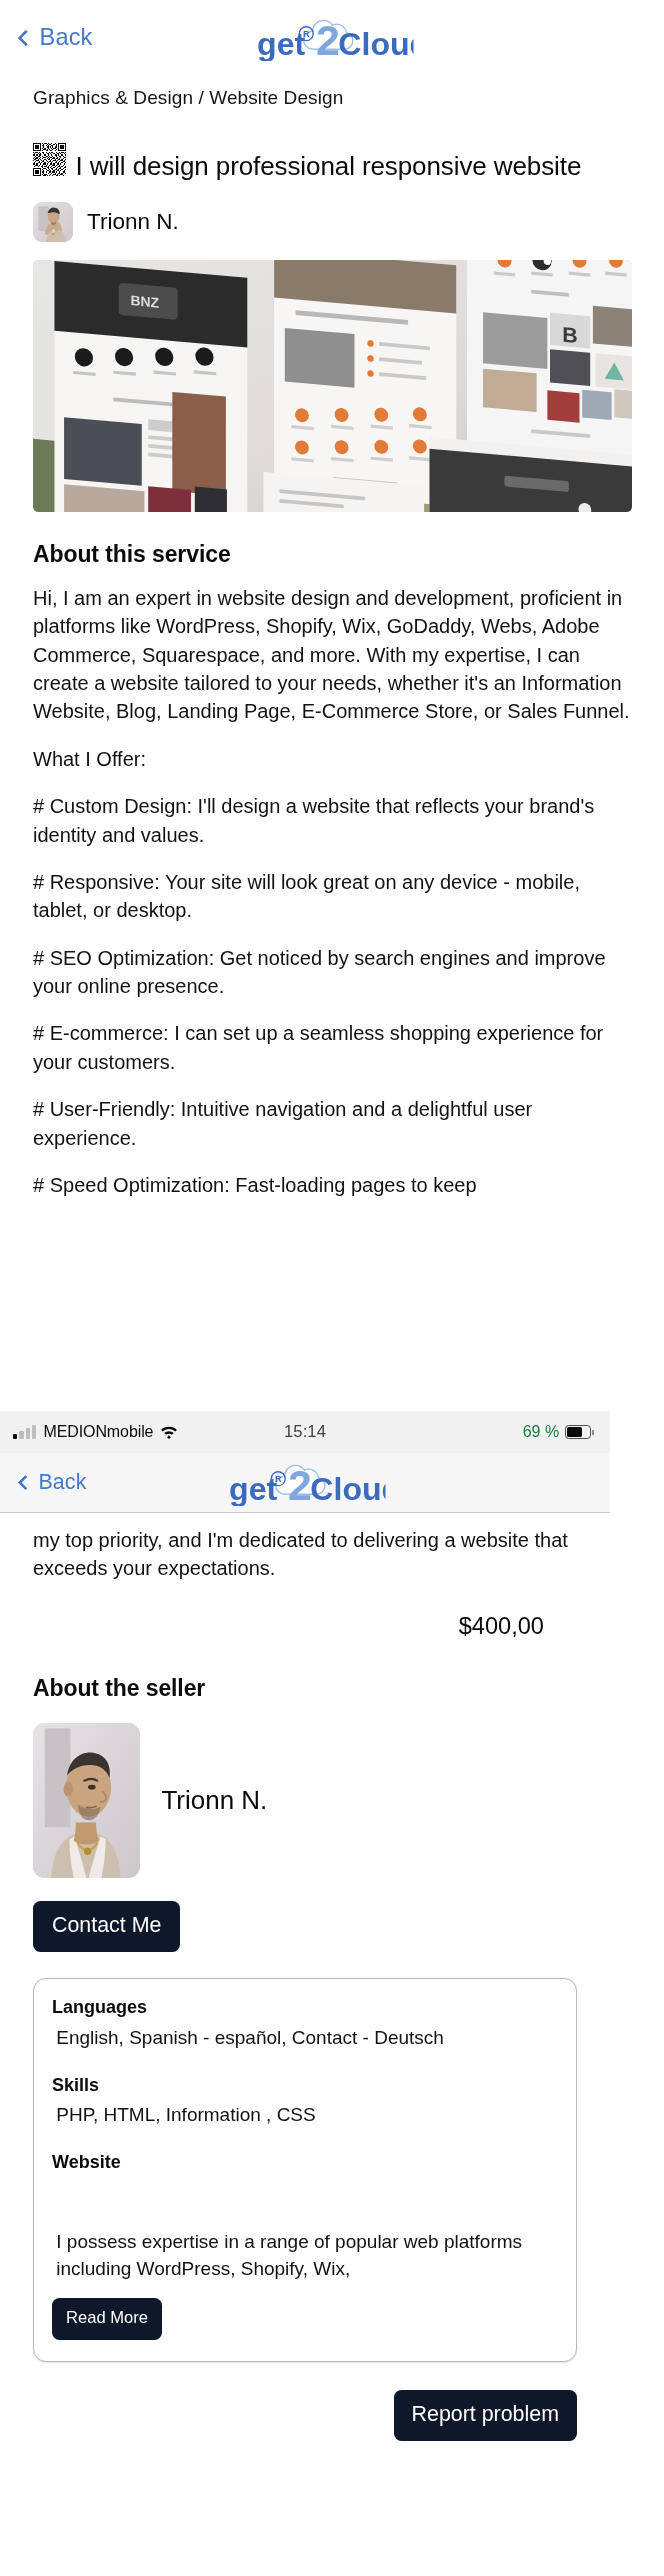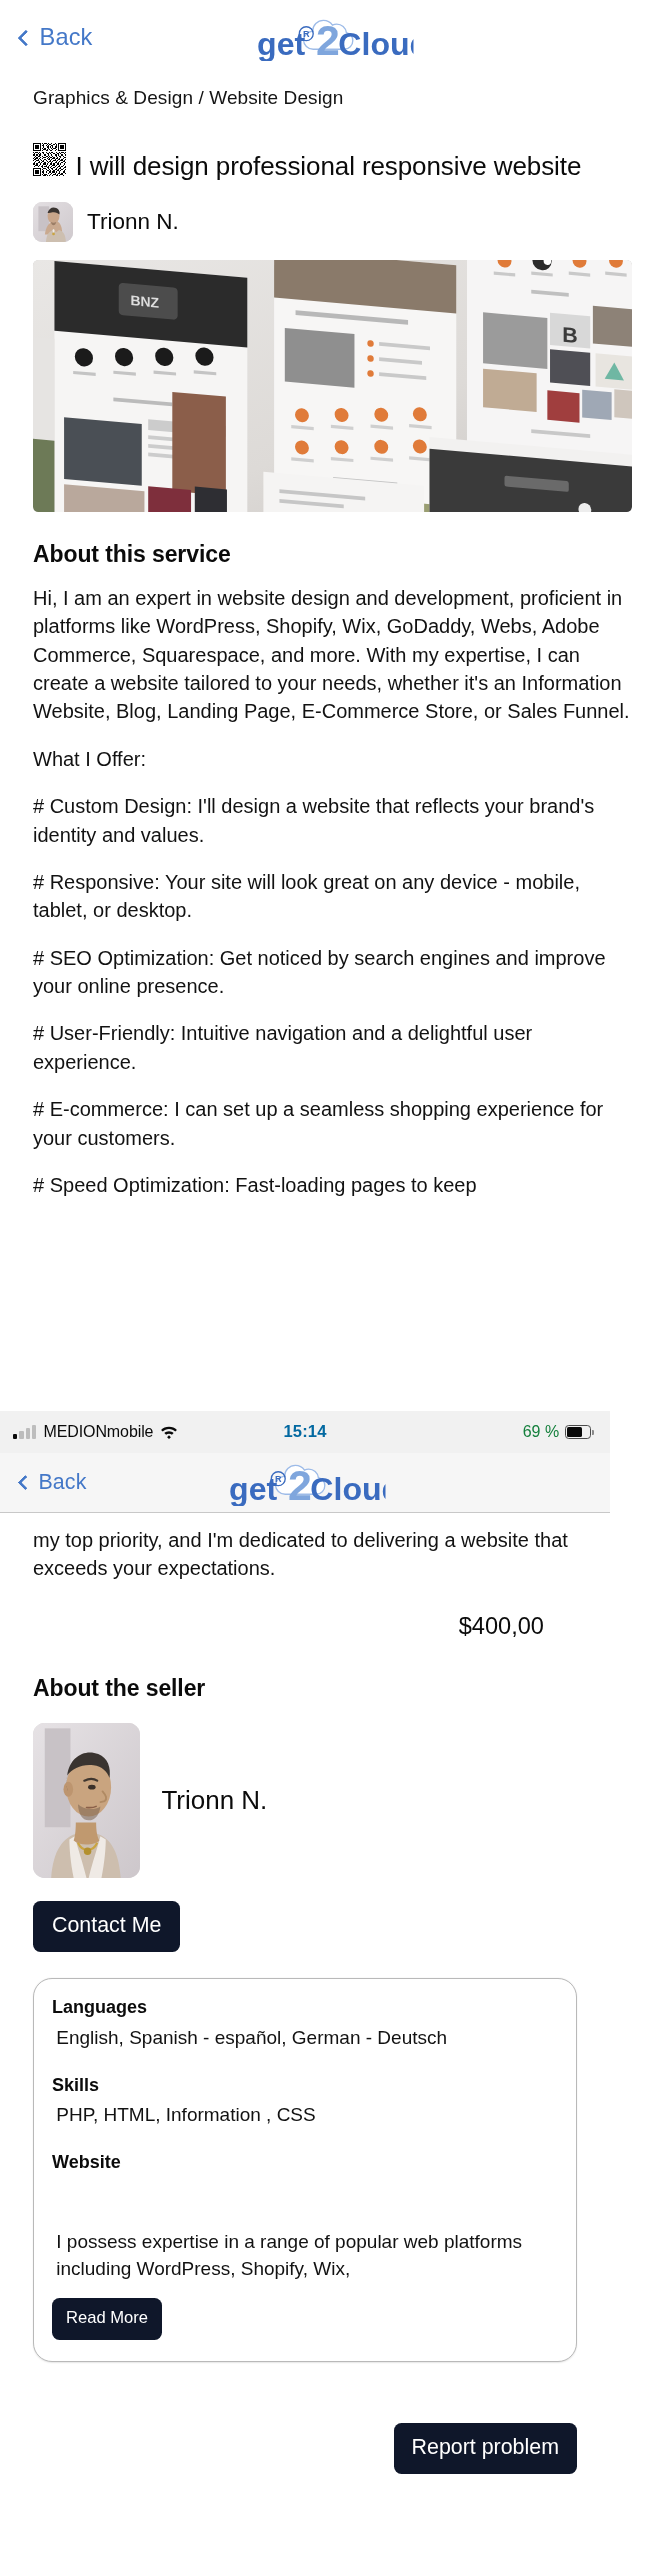--- a/index.html
+++ b/index.html
@@ -177,28 +177,27 @@
     padding: 14.5px 19px 15.5px 19px;
     margin: 22.5px 0 0 33px;
   }
   .btn-readmore {
     font-size: 16.6px;
     padding: 11.8px 14px 13px 14px;
   }
   .btn-report {
     font-size: 21.4px;
     padding: 14px 18px 15px 18px;
-    margin-top: 33px;
   }
 
   
   .info-card {
     margin: 26px 33px 0 33px;
     border: 1.1px solid #b9b9b9;
-    border-radius: 19px;
+    border-radius: 13px;
     padding: 18px 18px 21.4px 18px;
     background: #ffffff;
     box-shadow: 0 0.5px 1.6px rgba(0,0,0,0.10);
   }
   .info-label {
     font-size: 18px;
     font-weight: bold;
     color: #0b0b0b;
     margin-bottom: 8.6px;
   }
@@ -256,22 +255,22 @@
   .sig i:nth-child(2) { height: 8px; }
   .sig i:nth-child(3) { height: 11.2px; }
   .sig i:nth-child(4) { height: 14.5px; }
   .carrier { font-size: 16px; color: #0a0a0a; letter-spacing: -0.1px; }
   .wifi { width: 18px; height: 14px; }
   .sb-time {
     position: absolute;
     left: 50%;
     transform: translateX(-50%);
     font-size: 16.6px;
-    font-weight: bold;
-    color: #0369a1;
+    font-weight: normal;
+    color: #404040;
     letter-spacing: 0.1px;
   }
   .sb-right {
     margin-left: auto;
     display: flex;
     align-items: center;
     gap: 5.9px;
   }
   .batt-pct { font-size: 16px; color: #15803d; }
   .batt {
@@ -727,22 +726,22 @@
     </svg>
   </div>
 
   <h2 class="sec-head">About this service</h2>
   <div class="body-copy">
     <p>Hi, I am an expert in website design and development, proficient in platforms like WordPress, Shopify, Wix, GoDaddy, Webs, Adobe Commerce, Squarespace, and more. With my expertise, I can create a website tailored to your needs, whether it's an Information Website, Blog, Landing Page, E-Commerce Store, or Sales Funnel.</p>
     <p>What I Offer:</p>
     <p># Custom Design: I'll design a website that reflects your brand's identity and values.</p>
     <p># Responsive: Your site will look great on any device - mobile, tablet, or desktop.</p>
     <p># SEO Optimization: Get noticed by search engines and improve your online presence.</p>
+    <p># E-commerce: I can set up a seamless shopping experience for your customers.</p>
     <p># User-Friendly: Intuitive navigation and a delightful user experience.</p>
-    <p># E-commerce: I can set up a seamless shopping experience for your customers.</p>
     <p># Speed Optimization: Fast-loading pages to keep</p>
   </div>
 </div>
 
 <div class="overlay-screen" style="top:1411px;">
 
   
   <div class="statusbar">
     <div class="sb-left">
       <span class="sig">
@@ -839,21 +838,21 @@
     </div>
     <div class="seller-name-lg">Trionn  N.</div>
   </div>
 
   
   <button class="btn btn-contact">Contact Me</button>
 
   
   <div class="info-card">
     <div class="info-label">Languages</div>
-    <div class="info-value">English, Spanish - español, German - Deutsch</div>
+    <div class="info-value">English, Spanish - español, Contact - Deutsch</div>
 
     <div class="info-label">Skills</div>
     <div class="info-value"> PHP, HTML, Information , CSS</div>
 
     <div class="info-label">Website</div>
     <div class="info-value"></div>
 
     <div class="info-gap"></div>
 
     <div class="card-desc">I possess expertise in a range of popular web platforms including WordPress, Shopify, Wix,</div>

